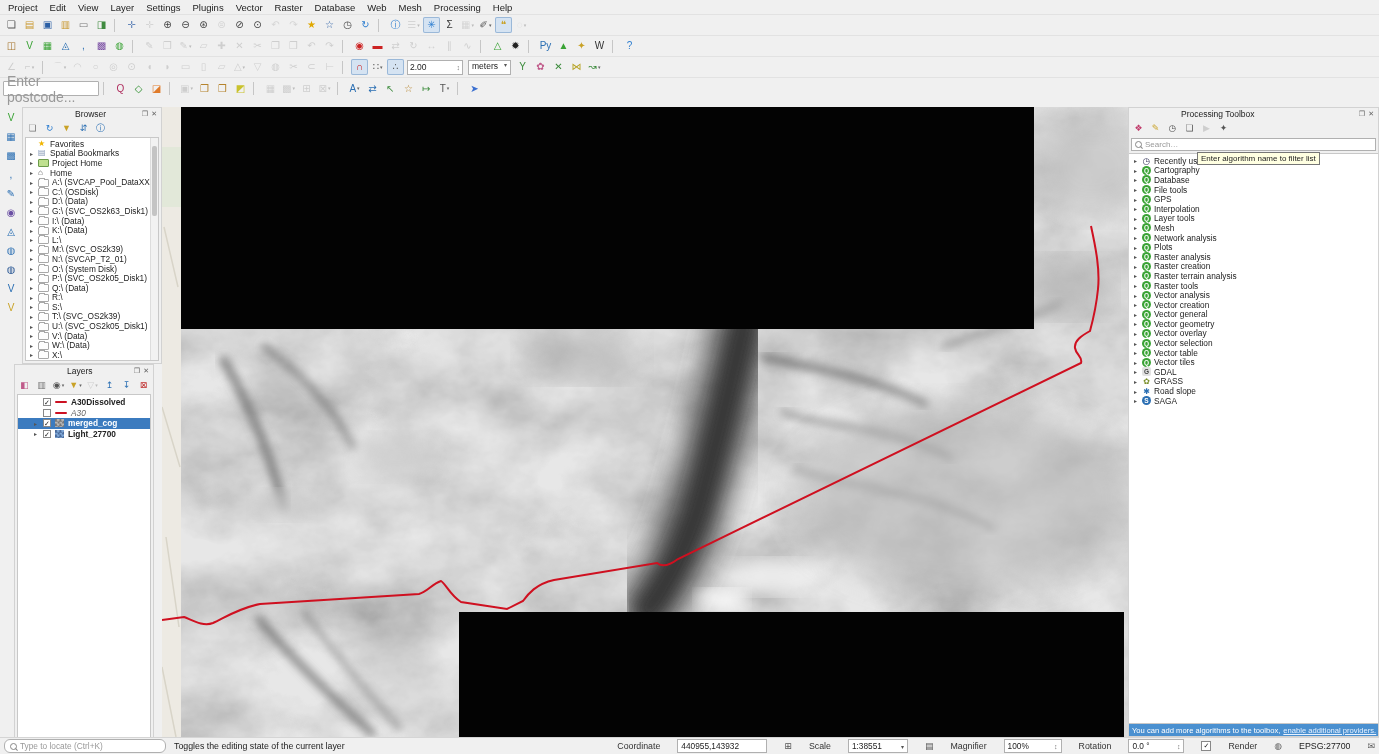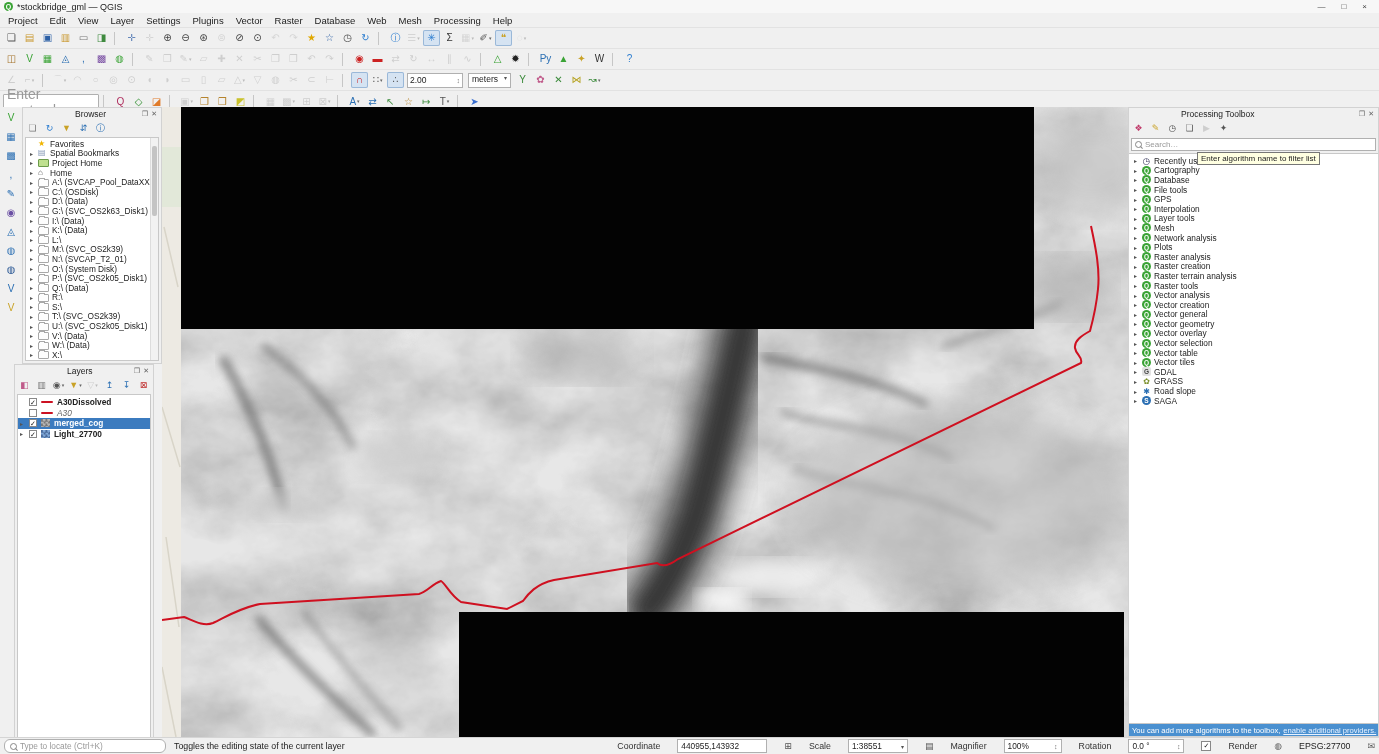--- a/index.html
+++ b/index.html
@@ -46,21 +46,21 @@
   .bic.star::before{content:"★";color:#f0b400;font-size:8px;position:absolute;top:-1px;}
   .bic.bm::before{content:"▤";color:#7a8fb0;font-size:8px;position:absolute;top:-1px;}
   .bic.ph{background:#bfe08f;border:1px solid #6a9a4a;height:6px;margin-top:1px;border-radius:1px;}
   .bic.home::before{content:"⌂";color:#555;font-size:8px;position:absolute;top:-1px;}
   .bic.folder{background:#fdfdfd;border:1px solid #a8a8a8;height:6px;margin-top:1px;border-radius:1px;}
   .bic.folder::before{content:"";position:absolute;top:-2px;left:0;width:4px;height:1px;background:#fdfdfd;
                       border:1px solid #a8a8a8;border-bottom:none;}
   .vscroll{position:absolute;right:0;top:0;width:7px;height:100%;background:#f2f2f2;border-left:1px solid #ddd;}
   .vthumb{position:absolute;left:1px;width:5px;background:#c4c4c4;border-radius:2px;}
   
-  .lrow{height:10.5px;display:flex;align-items:center;font-size:8.3px;gap:4px;padding-left:0;white-space:nowrap;}
+  .lrow{height:10.5px;display:flex;align-items:center;font-size:8.3px;gap:4px;padding-left:14px;white-space:nowrap;}
   .lrow.sel{background:#3b7bbf;color:#fff;}
   .cbx{width:8px;height:8px;background:#fff;border:1px solid #888;font-size:7px;line-height:8px;text-align:center;
        color:#222;flex:none;box-sizing:border-box;}
   .cbx.on::before{content:"✓";}
   .sym{flex:none;}
   .sym.line{width:12px;height:2px;background:#cc1122;border-radius:1px;}
   .sym.rast{width:9px;height:8px;background:
       repeating-conic-gradient(#b5b5b5 0% 25%,#777 0% 50%) 0 0/4.5px 4.5px;}
   .sym.rast2{width:9px;height:8px;background:
       repeating-conic-gradient(#7fa8d8 0% 25%,#4a6a9a 0% 50%) 0 0/4.5px 4.5px;}
@@ -103,29 +103,20 @@
   .sb-ic{font-size:9px;color:#555;}
   .sb-lbl{color:#333;}
   .chk{width:8px;height:8px;background:#fff;border:1px solid #888;font-size:7px;line-height:8px;
        text-align:center;}
 </style>
 </head>
 <body>
 
 <div id="app">
 
-  <div class="titlebar">
-    <span class="qlogo">Q</span>
-    <span>*stockbridge_gml — QGIS</span>
-    <span class="win-controls">
-      <span>—</span>
-      <span>□</span>
-      <span>×</span>
-    </span>
-  </div>
 
   <div class="menubar">
 
   <span class="menu-item">Project</span>
       <span class="menu-item">Edit</span>
       <span class="menu-item">View</span>
       <span class="menu-item">Layer</span>
       <span class="menu-item">Settings</span>
       <span class="menu-item">Plugins</span>
       <span class="menu-item">Vector</span>

